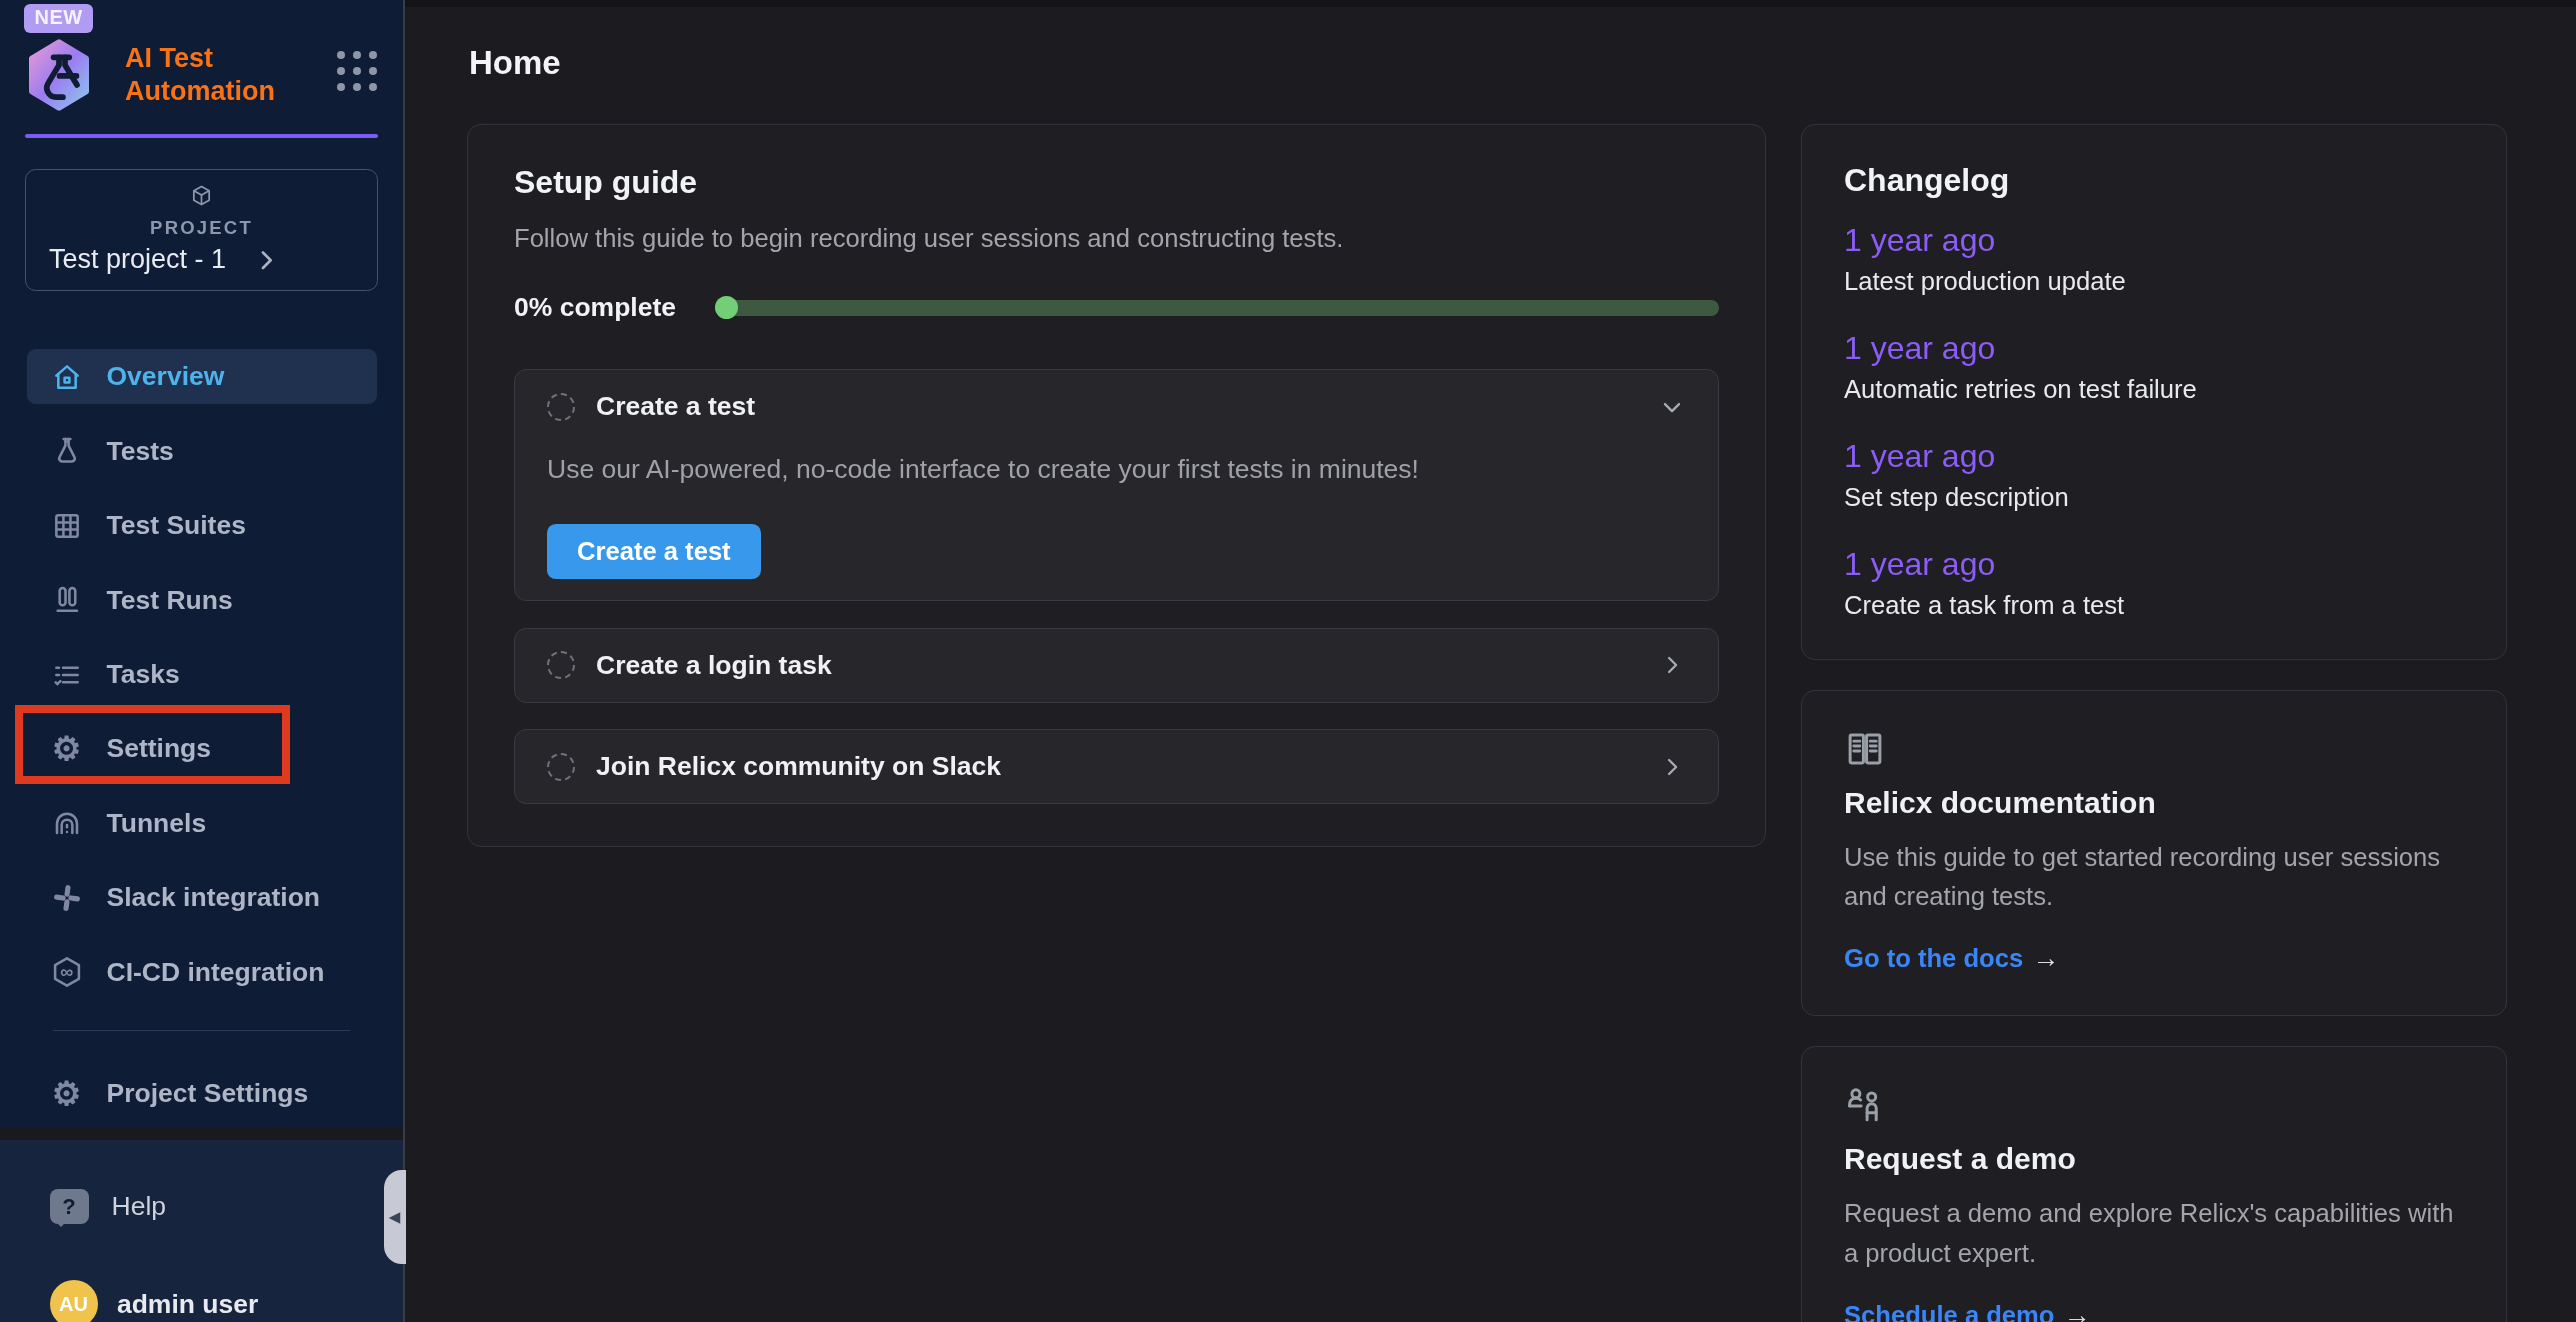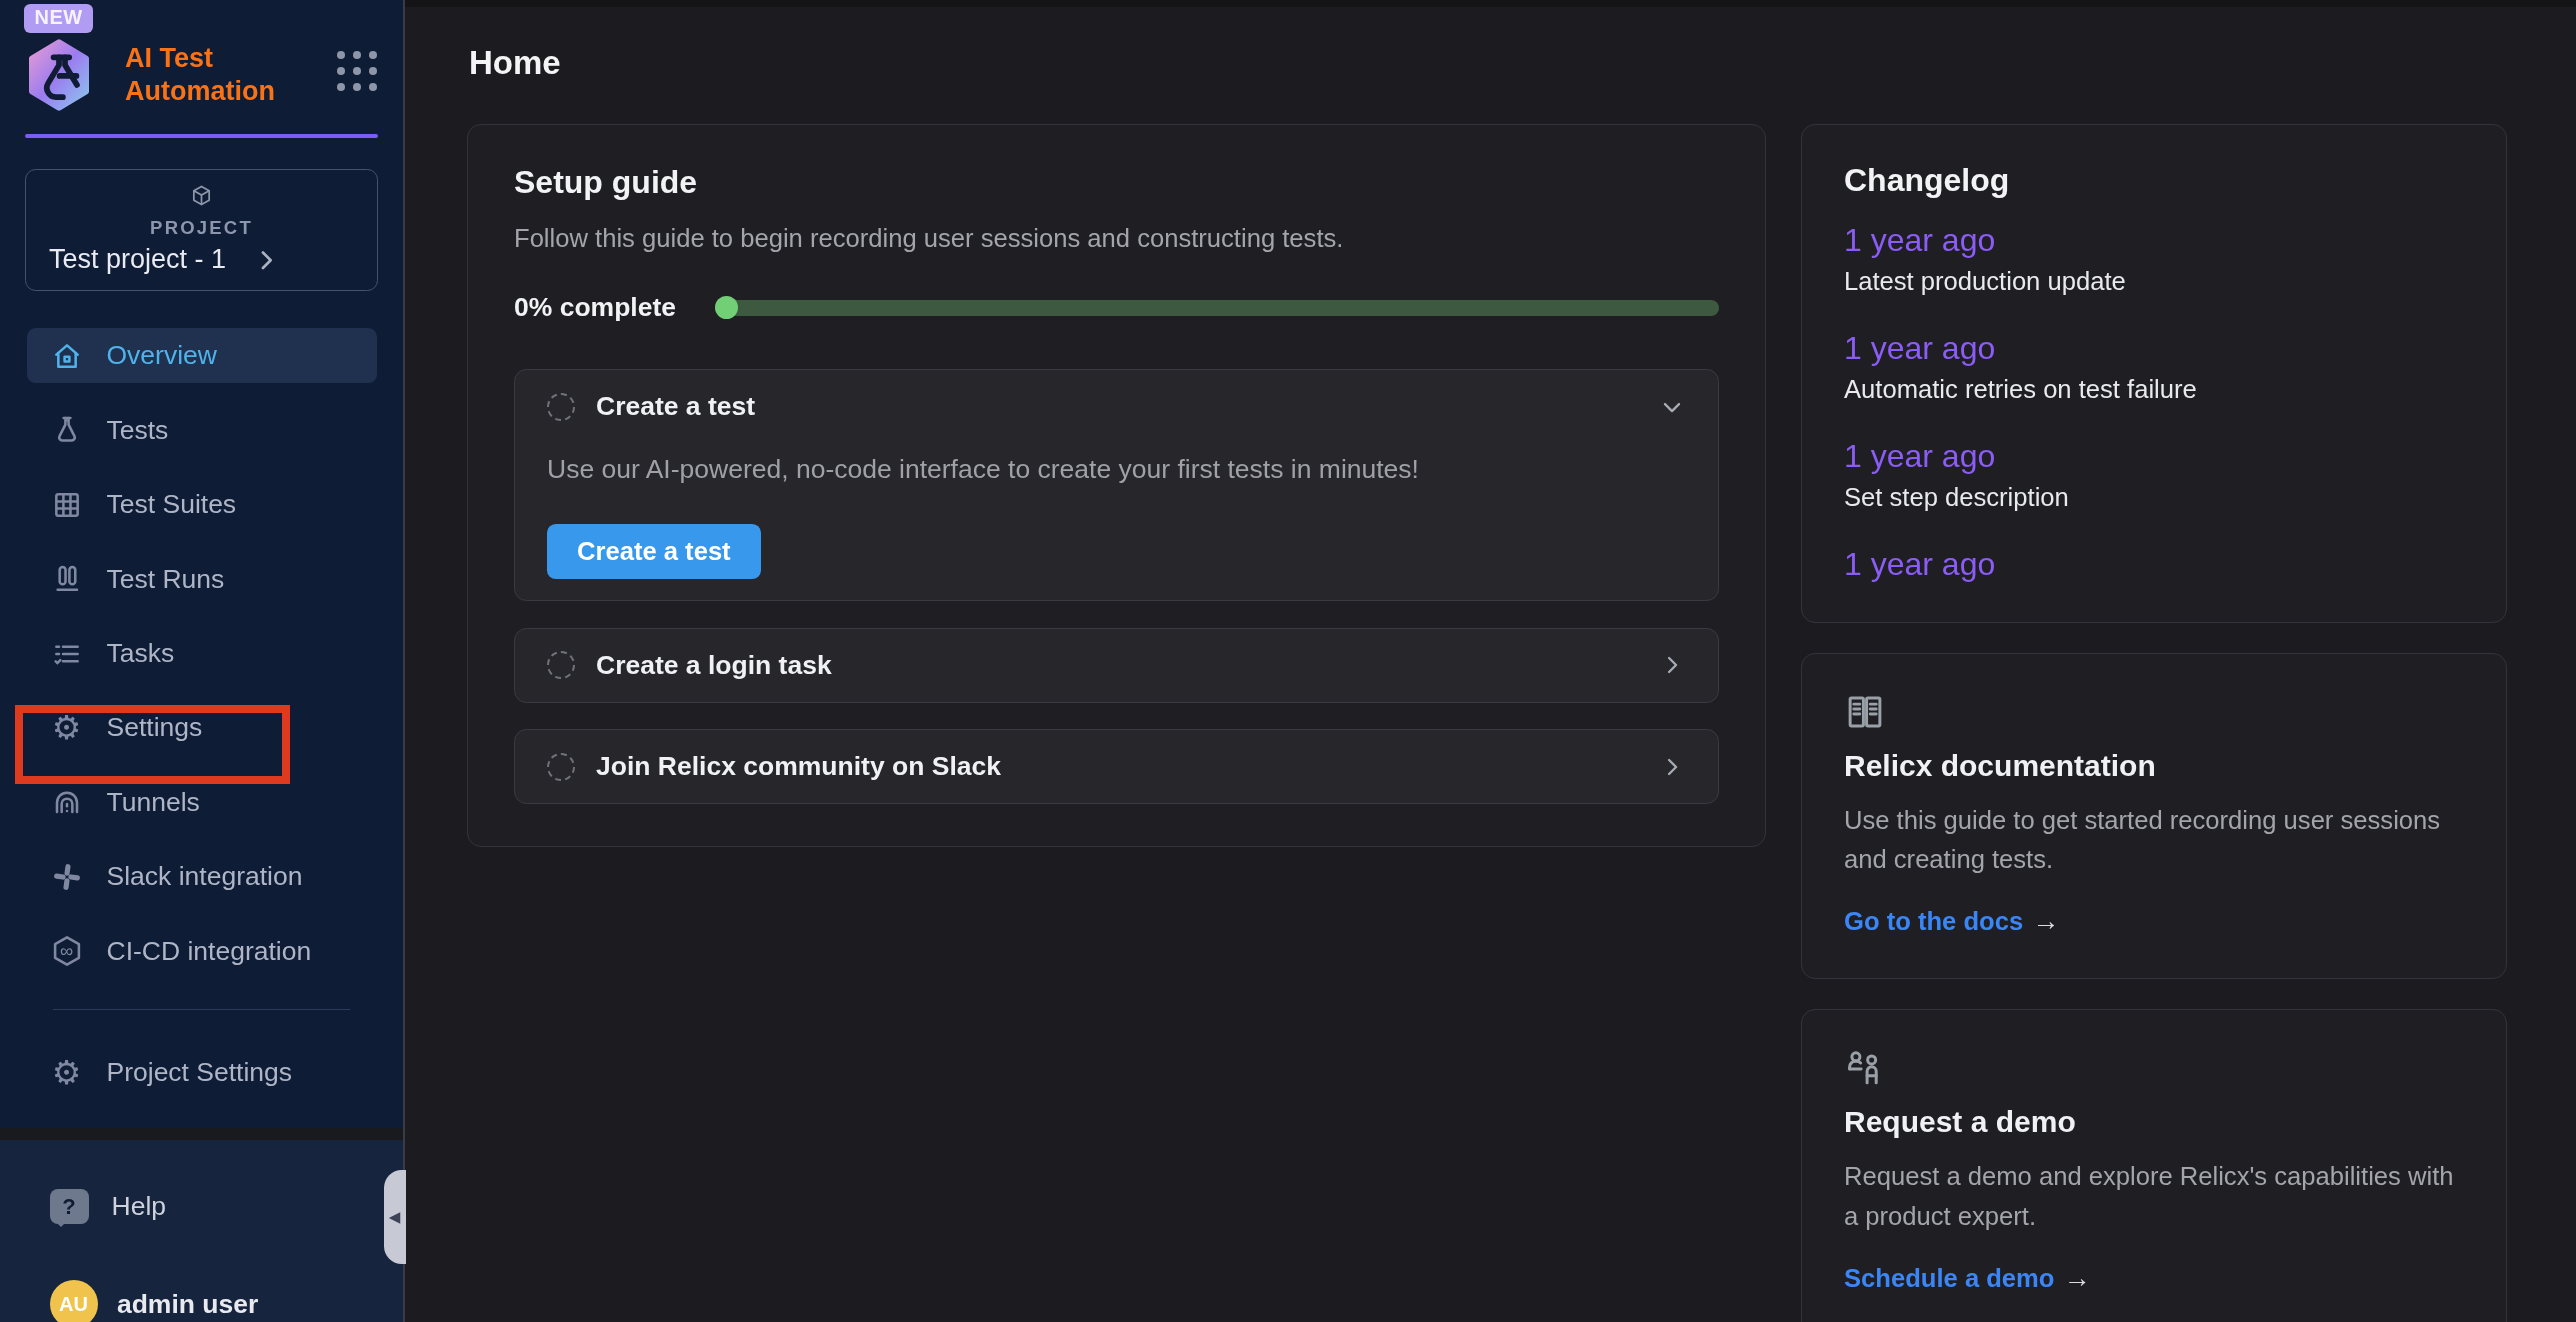--- a/index.html
+++ b/index.html
@@ -39,21 +39,21 @@
   .project-box {
     margin:31px 25px 0; padding:13.2px 23px 15px;
     border:1.8px solid #47536e; border-radius:10.6px; cursor:pointer;
   }
   .project-row1 { display:flex; align-items:center; gap:10.6px;flex-direction:column; }
   .project-label { color:#8d96ab; font-size:18.5px; font-weight:bold; letter-spacing:2.2px; }
   .project-row2 { display:flex; align-items:center; margin-top:5.3px; }
   .project-name { color:#e9ebf2; font-size:27px;text-align:center; }
   .project-chev { margin-left:26.5px; color:#aab1c0; }
 
-  .nav { margin-top:37px; padding:0 26.5px; }
+  .nav { margin-top:58px; padding:0 26.5px;font-weight:bold; }
   .nav-item {
     display:flex; align-items:center; gap:23px;
     height:55px; margin-bottom:19.4px; padding:0 23px;
     border-radius:8.8px; color:#aeb5c6; font-size:26.5px; cursor:pointer; white-space:nowrap;
   }
   .nav-item .ico { width:34px; flex:0 0 34px; display:flex; justify-content:center; color:#7f88a0; }
   .nav-item.active { background:#20304f; color:#4eb3ea; }
   .nav-item.active .ico { color:#4eb3ea; }
   .gear-glyph { font-size:33px; line-height:1; }
   .nav-divider { border:0; border-top:1.8px solid #2c3a59; margin:30px 26.5px 35px; }
@@ -394,20 +394,21 @@
           <div class="entry">
             <div class="entry-time">1 year ago</div>
             <div class="entry-title">Automatic retries on test failure</div>
           </div>
           <div class="entry">
             <div class="entry-time">1 year ago</div>
             <div class="entry-title">Set step description</div>
           </div>
           <div class="entry">
             <div class="entry-time">1 year ago</div>
+            <div class="entry-title">Create a task from a test</div>
           </div>
         </section>
 
         <section class="card info-card">
           <span class="info-icon">
             <svg class="i" width="42" height="42" viewBox="0 0 24 24" fill="none" stroke="currentColor" stroke-width="1.7" stroke-linecap="round" stroke-linejoin="round">
               <rect x="3.5" y="4" width="7.6" height="16" rx="0.8"></rect>
                 <rect x="12.9" y="4" width="7.6" height="16" rx="0.8"></rect>
               <path d="M5.6 7.5h3.4M5.6 10.3h3.4M5.6 13.1h3.4M15 7.5h3.4M15 10.3h3.4M15 13.1h3.4"></path>
             </svg>

